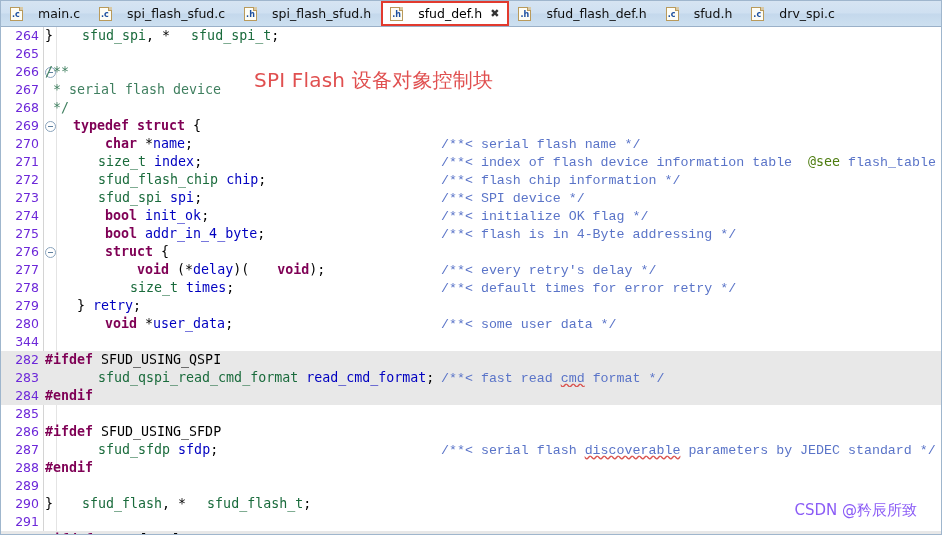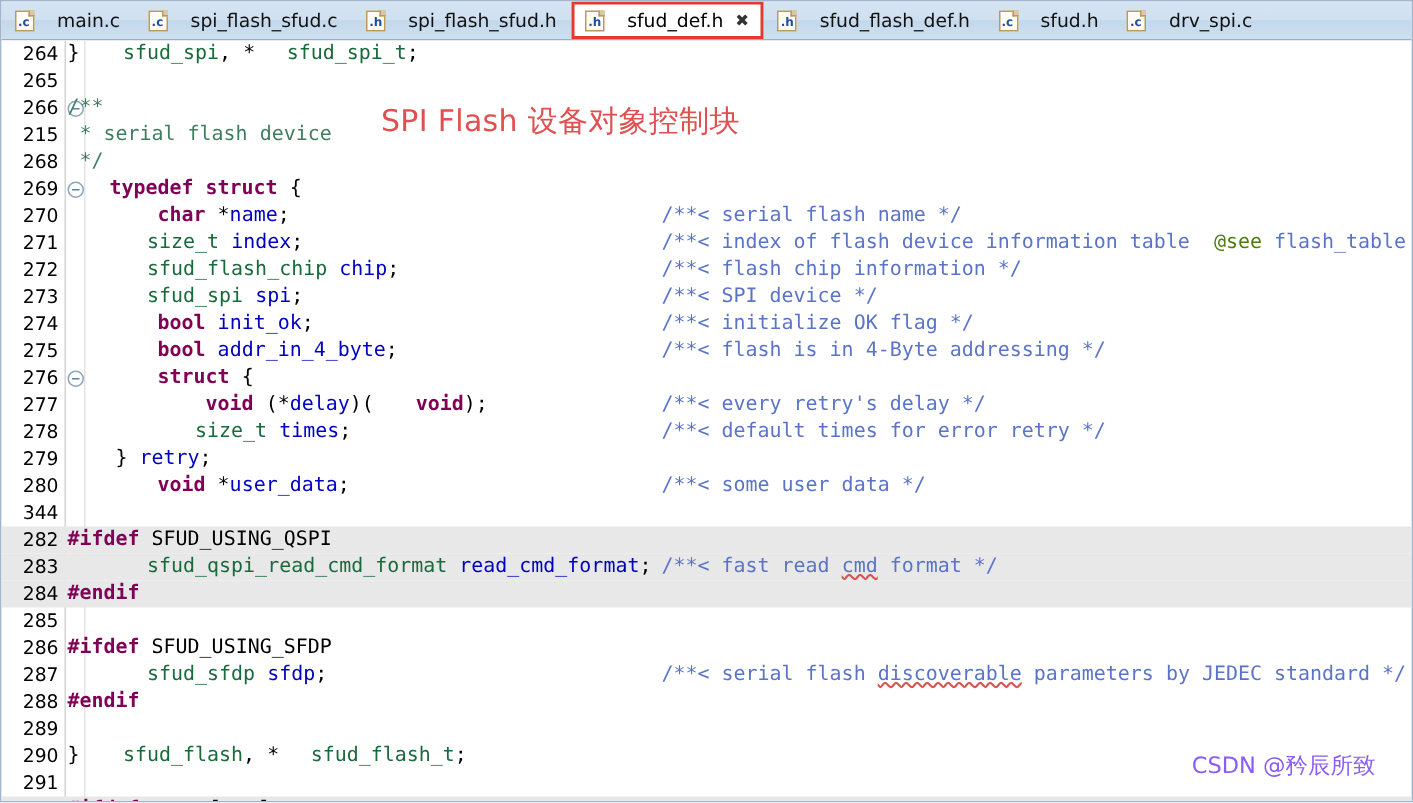--- a/index.html
+++ b/index.html
@@ -133,21 +133,21 @@
     white-space: pre;
     font-family: "DejaVu Sans Mono", monospace;
     font-size: 13.3px;
   }
   .line.inactive { background: #e8e8e8; }
   .ln {
     position: absolute;
     left: 0; top: 0;
     width: 38px;
     text-align: right;
-    color: #000000;
+    color: #6d28d9;
     font-family: "DejaVu Sans", sans-serif;
     font-size: 12.5px;
     line-height: 18px;
   }
   .fold {
     position: absolute;
     left: 44px; top: 4px;
     width: 11px; height: 11px;
     border: 1px solid #8aa4bd;
     border-radius: 50%;
@@ -172,21 +172,21 @@
     white-space: pre;
   }
 
   
   .kw       { color: #7f0055; font-weight: bold; padding-left: 28px; }   
   .pp       { color: #7f0055; font-weight: bold; }   
   .type     { color: #1a6b3c; margin-left: 21px; }                      
   .fld      { color: #0000c0; }                      
   .plain    { color: #000000; }
   .cmt      { color: #3f7f5f; }                      
-  .doc      { color: #5a74c8; }                      
+  .doc      { color: #5a74c8; font-family: Liberation Mono, monospace; }                      
   .doctag   { color: #4d7c0f; }                      
   .ppname   { color: #000000; }                      
   .squig {
     text-decoration: underline wavy #d9534f;
     text-decoration-skip-ink: none;
   }
 
   
   .annot {
     position: absolute;
@@ -260,21 +260,21 @@
       </div>
     </div>
 
   <div class="editor">
     <div class="gutter"></div>
     <div class="fold-col"></div>
     <div class="lines" id="lines">
         <div class="line"><span class="ln">264</span><span class="code"><span class="plain">}</span><span class="plain"> </span><span class="type">sfud_spi</span><span class="plain">, </span><span class="plain">*</span><span class="type">sfud_spi_t</span><span class="plain">;</span></span></div>
         <div class="line"><span class="ln">265</span><span class="code"></span></div>
         <div class="line"><span class="ln">266</span><span class="fold"></span><span class="code"><span class="cmt">/**</span></span></div>
-        <div class="line"><span class="ln">215</span><span class="code"><span class="cmt"> * serial flash device</span></span></div>
+        <div class="line"><span class="ln">267</span><span class="code"><span class="cmt"> * serial flash device</span></span></div>
         <div class="line"><span class="ln">268</span><span class="code"><span class="cmt"> */</span></span></div>
         <div class="line"><span class="ln">269</span><span class="fold"></span><span class="code"><span class="kw">typedef struct</span><span class="plain"> {</span></span></div>
         <div class="line"><span class="ln">270</span><span class="code"><span class="plain">    </span><span class="kw">char</span><span class="plain"> *</span><span class="fld">name</span><span class="plain">;</span></span><span class="cmt-col"><span class="doc">/**&lt; serial flash name */</span></span></div>
         <div class="line"><span class="ln">271</span><span class="code"><span class="plain">    </span><span class="type">size_t</span><span class="plain"> </span><span class="fld">index</span><span class="plain">;</span></span><span class="cmt-col"><span class="doc">/**&lt; index of flash device information table </span><span class="doctag"> @see</span><span class="doc"> flash_table</span></span></div>
         <div class="line"><span class="ln">272</span><span class="code"><span class="plain">    </span><span class="type">sfud_flash_chip</span><span class="plain"> </span><span class="fld">chip</span><span class="plain">;</span></span><span class="cmt-col"><span class="doc">/**&lt; flash chip information */</span></span></div>
         <div class="line"><span class="ln">273</span><span class="code"><span class="plain">    </span><span class="type">sfud_spi</span><span class="plain"> </span><span class="fld">spi</span><span class="plain">;</span></span><span class="cmt-col"><span class="doc">/**&lt; SPI device */</span></span></div>
         <div class="line"><span class="ln">274</span><span class="code"><span class="plain">    </span><span class="kw">bool</span><span class="plain"> </span><span class="fld">init_ok</span><span class="plain">;</span></span><span class="cmt-col"><span class="doc">/**&lt; initialize OK flag */</span></span></div>
         <div class="line"><span class="ln">275</span><span class="code"><span class="plain">    </span><span class="kw">bool</span><span class="plain"> </span><span class="fld">addr_in_4_byte</span><span class="plain">;</span></span><span class="cmt-col"><span class="doc">/**&lt; flash is in 4-Byte addressing */</span></span></div>
         <div class="line"><span class="ln">276</span><span class="fold"></span><span class="code"><span class="plain">    </span><span class="kw">struct</span><span class="plain"> {</span></span></div>
         <div class="line"><span class="ln">277</span><span class="code"><span class="plain">        </span><span class="kw">void</span><span class="plain"> (*</span><span class="fld">delay</span><span class="plain">)(</span><span class="kw">void</span><span class="plain">);</span></span><span class="cmt-col"><span class="doc">/**&lt; every retry's delay */</span></span></div>

